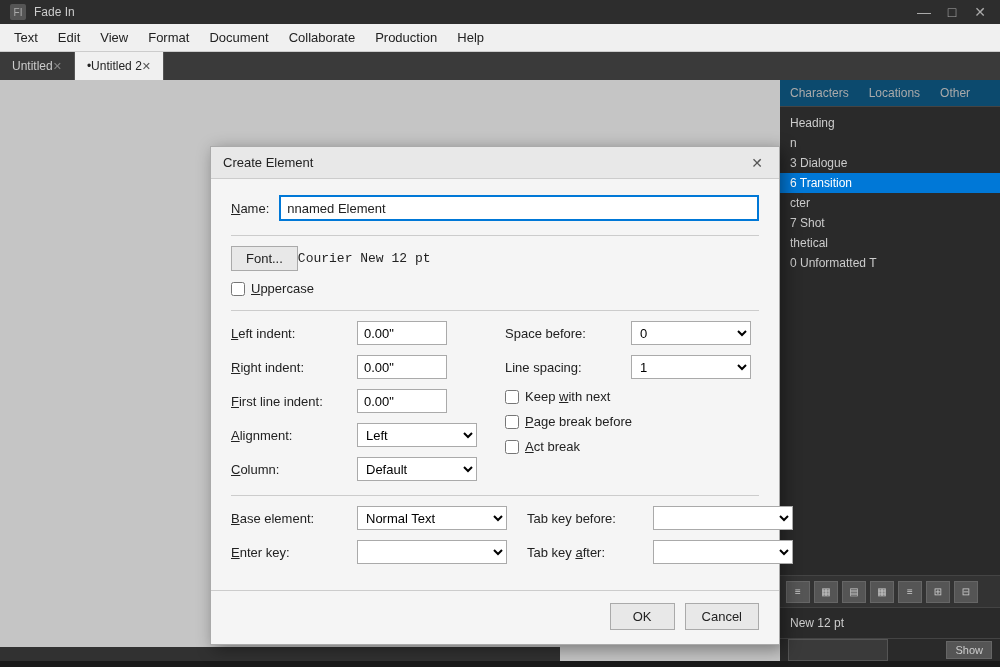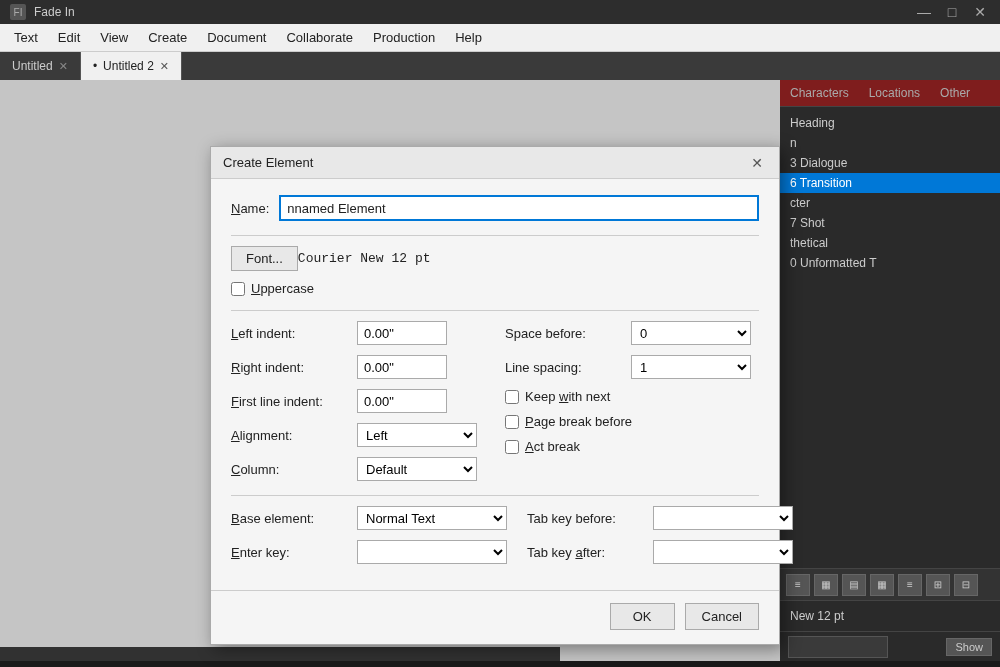--- a/index.html
+++ b/index.html
@@ -65,21 +65,20 @@
       display: flex;
       align-items: stretch;
     }
     .tab {
       display: flex; align-items: center;
       padding: 0 12px;
       font-size: 12px;
       color: #ccc;
       cursor: pointer;
       border-right: 1px solid #555;
-      gap: 6px;
     }
     .tab.active {
       background: #f0f0f0;
       color: #222;
     }
     .tab-close {
       font-size: 11px; color: #888; cursor: pointer;
     }
     .tab.active .tab-close { color: #555; }
 
@@ -98,21 +97,21 @@
 
     
     .right-panel {
       width: 220px;
       background: #2a2a2a;
       display: flex;
       flex-direction: column;
     }
     .panel-tabs {
       display: flex;
-      background: #7f1d1d;
+      background: #0c4a6e;
       border-bottom: 1px solid #444;
       align-items: center;
     }
     .panel-tab {
       padding: 6px 10px;
       font-size: 12px;
       color: #aaa;
       cursor: pointer;
     }
     .panel-list {
@@ -156,21 +155,21 @@
     .panel-font-display {
       background: #2a2a2a;
       padding: 8px 10px;
       font-size: 12px;
       color: #ccc;
       border-top: 1px solid #444;
     }
 
     .panel-bottom-bar {
       background: #2a2a2a;
-      height: 30px;
+      height: 23px;
       border-top: 1px solid #444;
       display: flex; align-items: center;
       padding: 0 8px;
     }
     .panel-text-input {
       background: #3a3a3a;
       border: 1px solid #555;
       color: #ccc;
       font-size: 12px;
       padding: 2px 6px;
@@ -408,21 +407,21 @@
     <span class="title-bar-btn">—</span>
     <span class="title-bar-btn">□</span>
     <span class="title-bar-btn">✕</span>
   </div>
 </div>
 
 <div class="menu-bar">
   <span class="menu-item">Text</span>
   <span class="menu-item">Edit</span>
   <span class="menu-item">View</span>
-  <span class="menu-item">Create</span>
+  <span class="menu-item">Format</span>
   <span class="menu-item">Document</span>
   <span class="menu-item">Collaborate</span>
   <span class="menu-item">Production</span>
   <span class="menu-item">Help</span>
 </div>
 
 <div class="tab-bar">
   <div class="tab">
     <span>Untitled</span>
     <span class="tab-close">✕</span>

